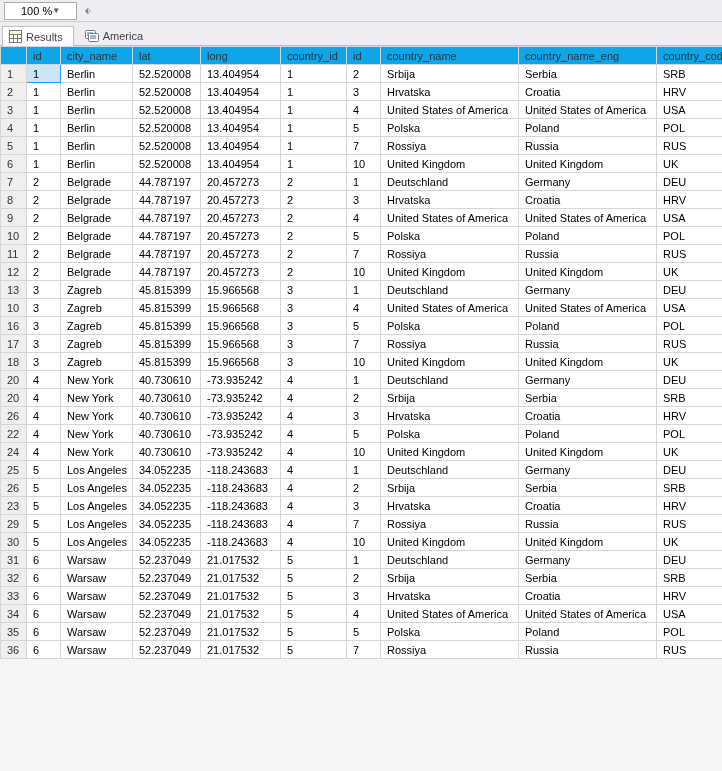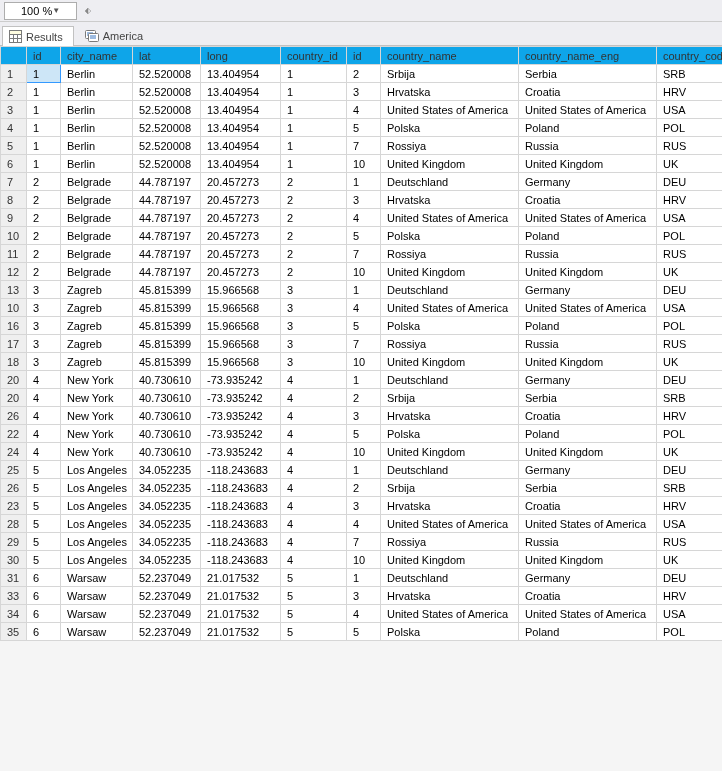--- a/index.html
+++ b/index.html
@@ -485,32 +485,20 @@
           <td>Los Angeles</td>
           <td>34.052235</td>
           <td>-118.243683</td>
           <td>4</td>
           <td>3</td>
           <td>Hrvatska</td>
           <td>Croatia</td>
           <td>HRV</td>
         </tr>
         <tr>
-          <td class="rowhdr">28</td>
-          <td>5</td>
-          <td>Los Angeles</td>
-          <td>34.052235</td>
-          <td>-118.243683</td>
-          <td>4</td>
-          <td>4</td>
-          <td>United States of America</td>
-          <td>United States of America</td>
-          <td>USA</td>
-        </tr>
-        <tr>
           <td class="rowhdr">29</td>
           <td>5</td>
           <td>Los Angeles</td>
           <td>34.052235</td>
           <td>-118.243683</td>
           <td>4</td>
           <td>7</td>
           <td>Rossiya</td>
           <td>Russia</td>
           <td>RUS</td>
@@ -533,20 +521,32 @@
           <td>Warsaw</td>
           <td>52.237049</td>
           <td>21.017532</td>
           <td>5</td>
           <td>1</td>
           <td>Deutschland</td>
           <td>Germany</td>
           <td>DEU</td>
         </tr>
         <tr>
+          <td class="rowhdr">32</td>
+          <td>6</td>
+          <td>Warsaw</td>
+          <td>52.237049</td>
+          <td>21.017532</td>
+          <td>5</td>
+          <td>2</td>
+          <td>Srbija</td>
+          <td>Serbia</td>
+          <td>SRB</td>
+        </tr>
+        <tr>
           <td class="rowhdr">33</td>
           <td>6</td>
           <td>Warsaw</td>
           <td>52.237049</td>
           <td>21.017532</td>
           <td>5</td>
           <td>3</td>
           <td>Hrvatska</td>
           <td>Croatia</td>
           <td>HRV</td>
@@ -568,15 +568,27 @@
           <td>6</td>
           <td>Warsaw</td>
           <td>52.237049</td>
           <td>21.017532</td>
           <td>5</td>
           <td>5</td>
           <td>Polska</td>
           <td>Poland</td>
           <td>POL</td>
         </tr>
+        <tr>
+          <td class="rowhdr">36</td>
+          <td>6</td>
+          <td>Warsaw</td>
+          <td>52.237049</td>
+          <td>21.017532</td>
+          <td>5</td>
+          <td>7</td>
+          <td>Rossiya</td>
+          <td>Russia</td>
+          <td>RUS</td>
+        </tr>
       </tbody>
   </table>
 </div>
 
 </body></html>

